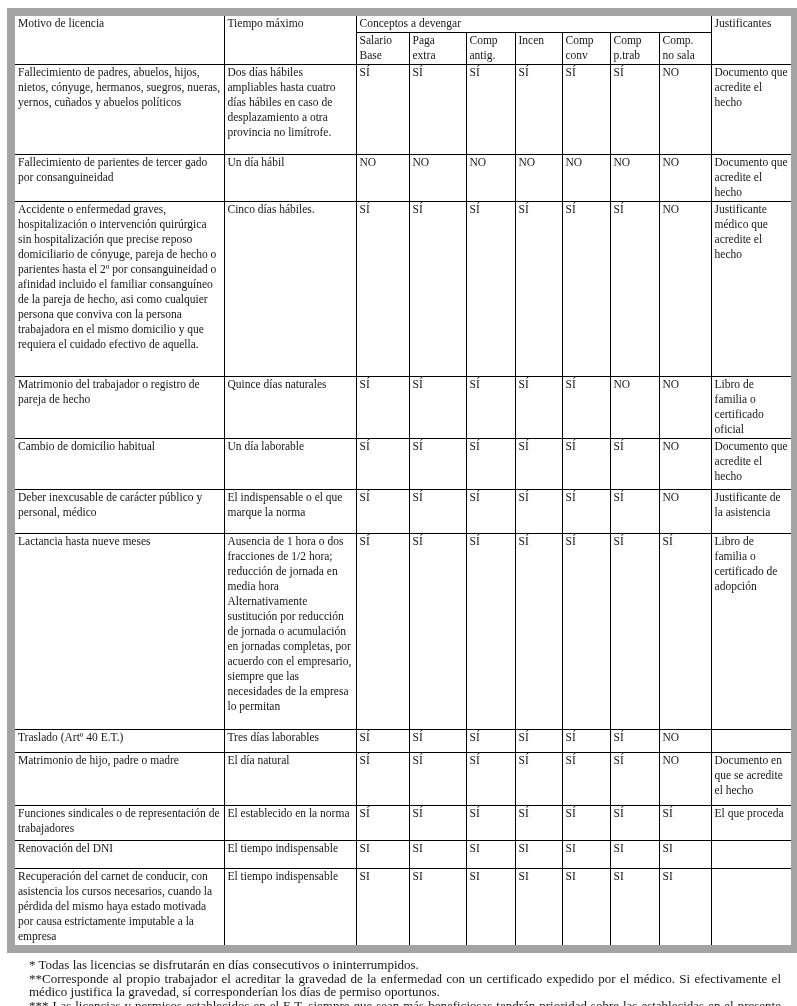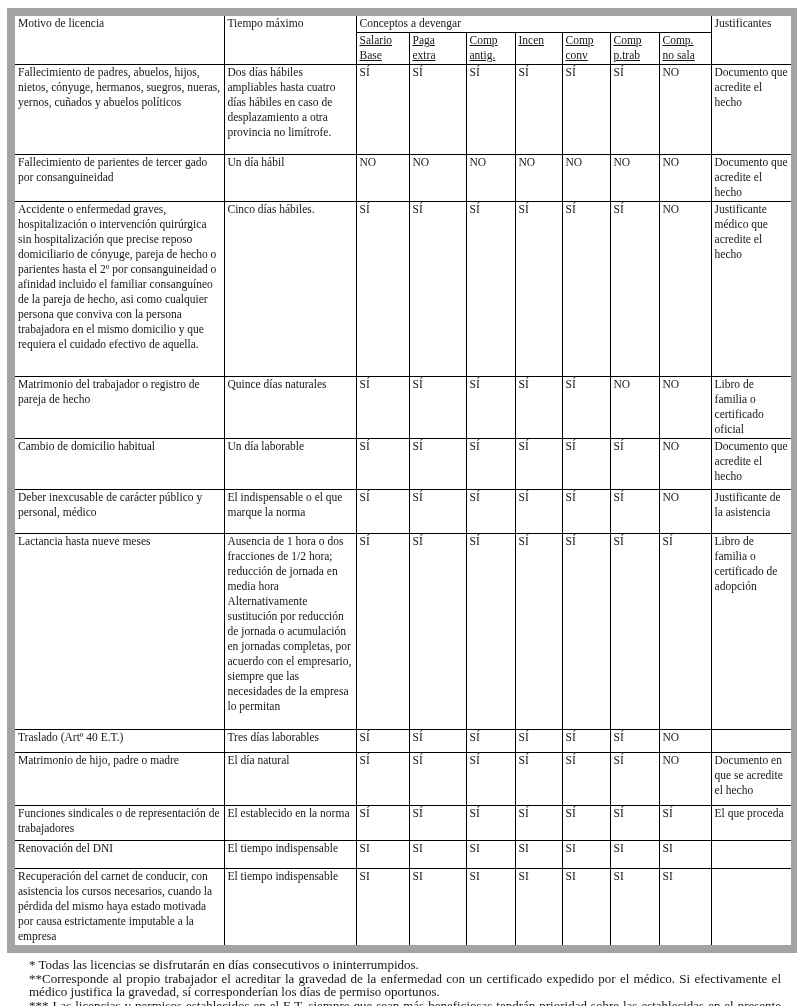--- a/index.html
+++ b/index.html
@@ -26,21 +26,20 @@
     padding:0 3px 1px 3px;
     overflow:hidden;
     word-wrap:break-word;
   }
   table.lic thead tr.h1{height:17px;}
   table.lic thead tr.h2{height:32px;}
   th.subcol{
     white-space:pre-line;
     vertical-align:middle;
     line-height:14px;
-    text-decoration:underline;
   }
   td.justify, .justify{text-align:justify;}
   .footnotes{
     margin:5px 0 0 22px;
     width:752px;
   }
   .footnote{
     font-size:13px;
     line-height:13.5px;
     text-align:justify;

